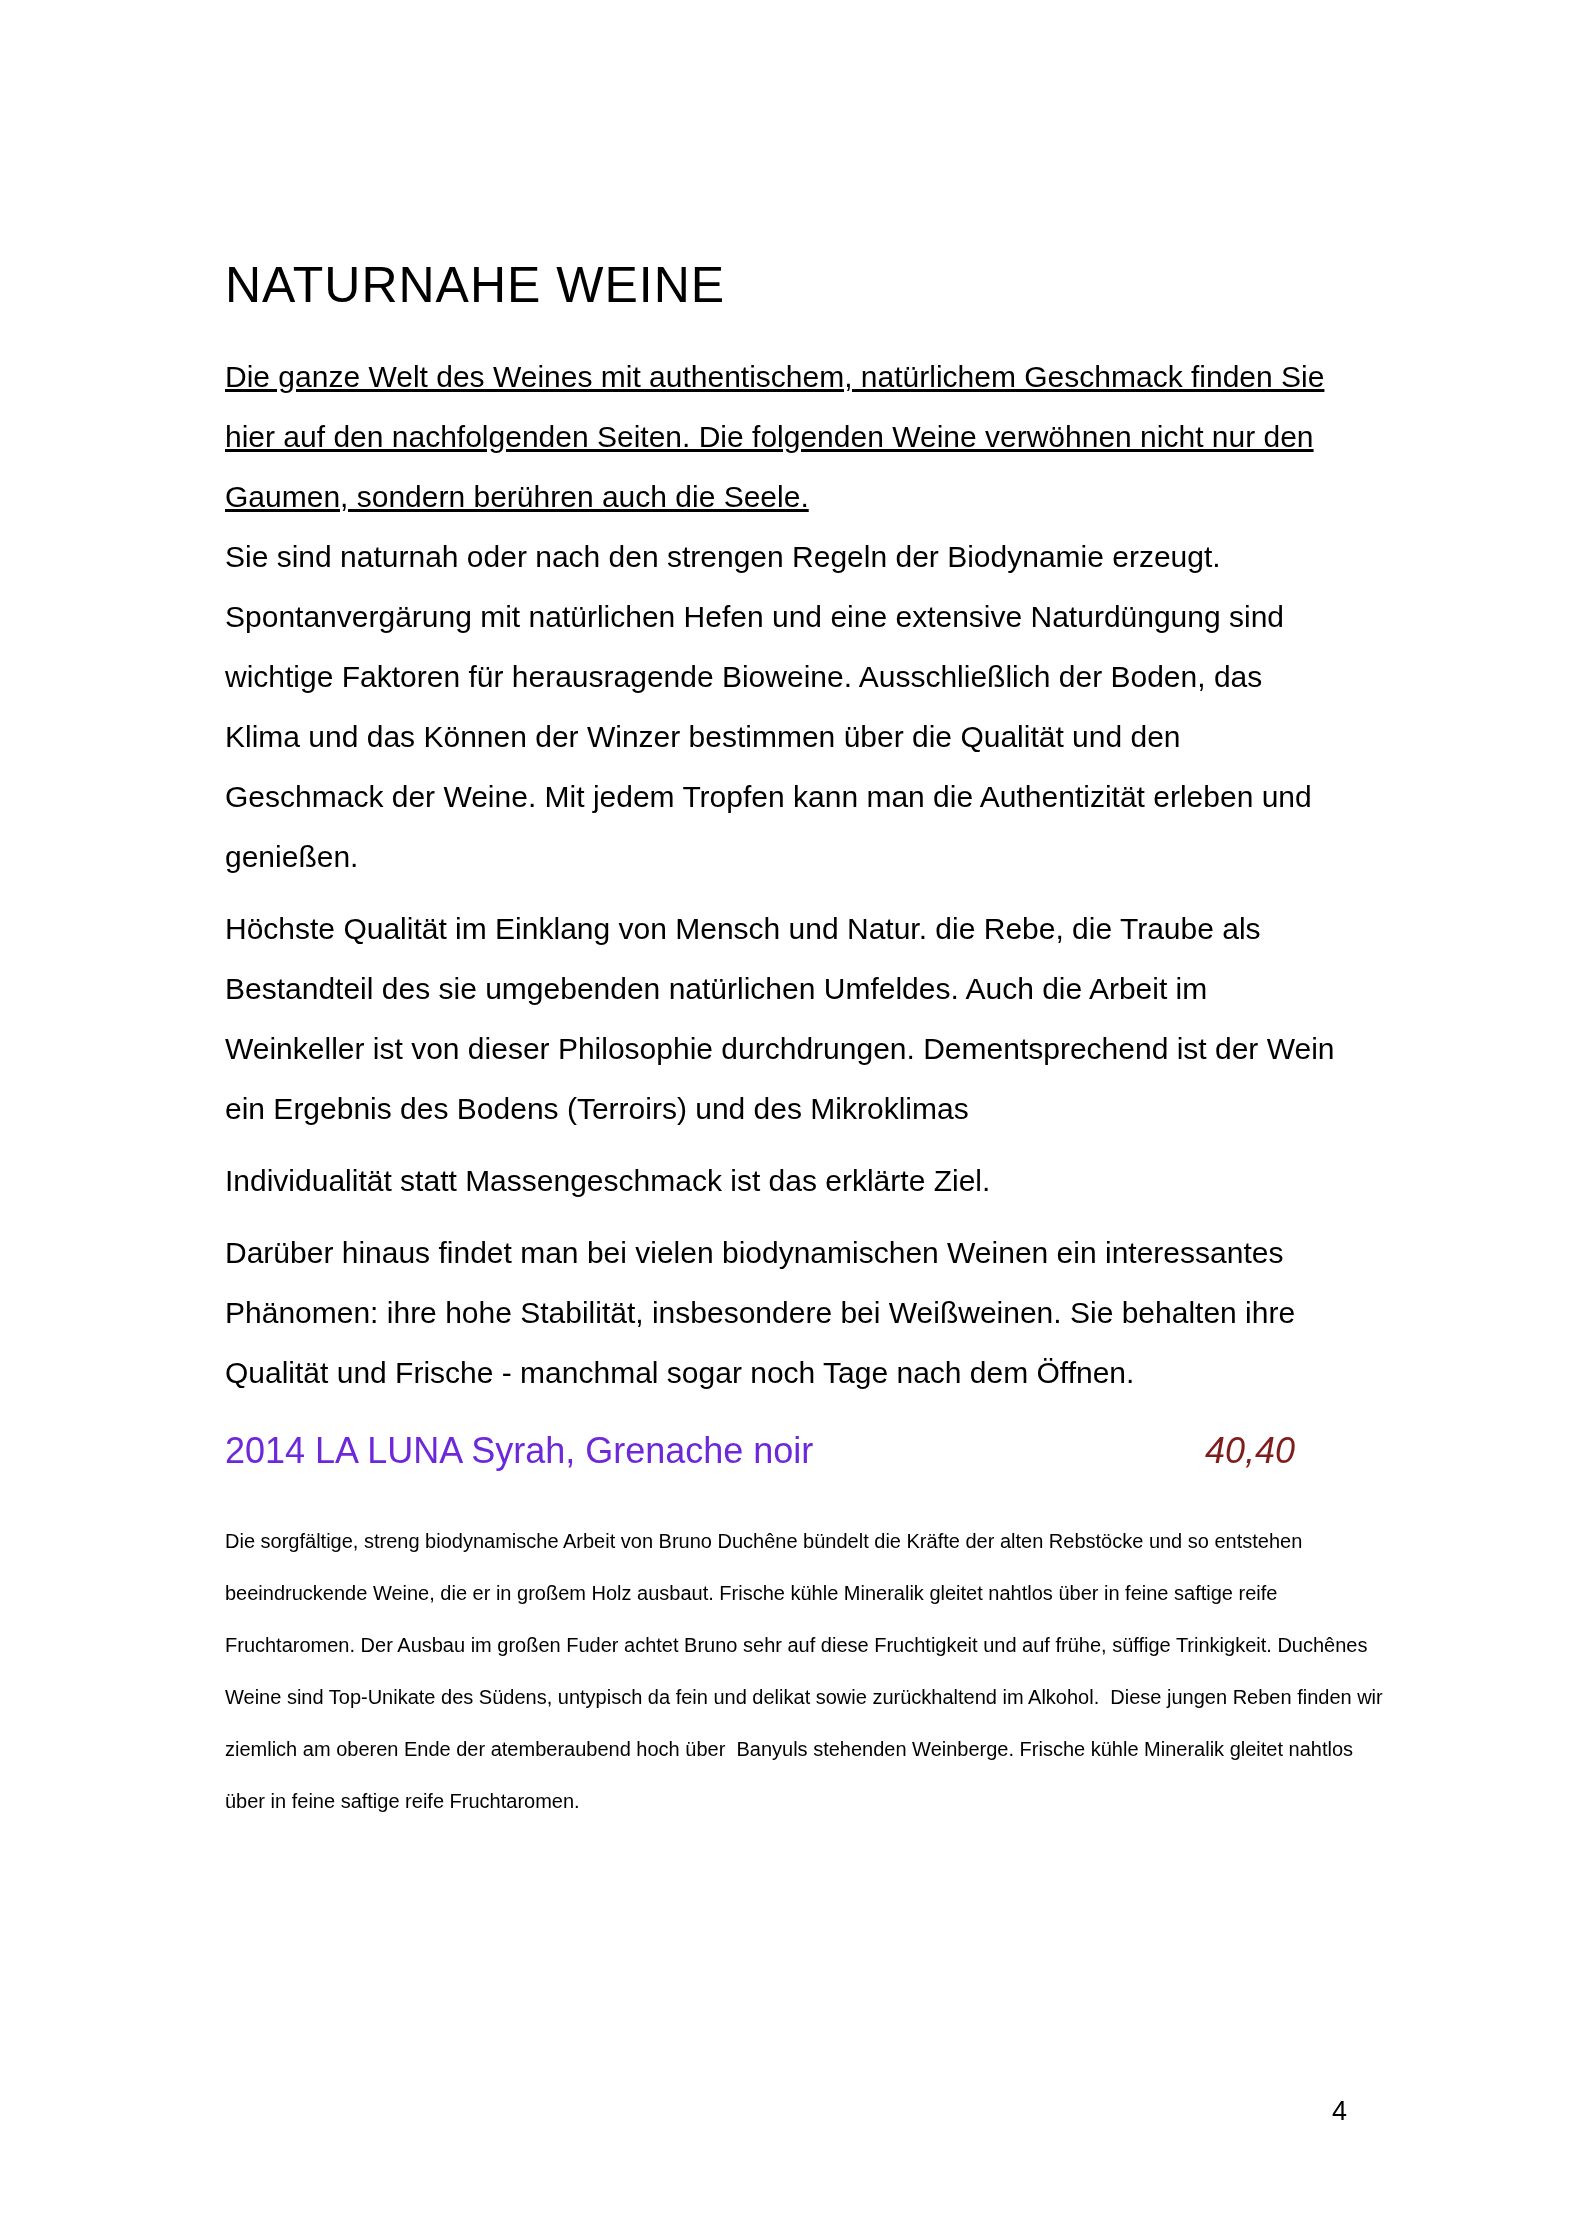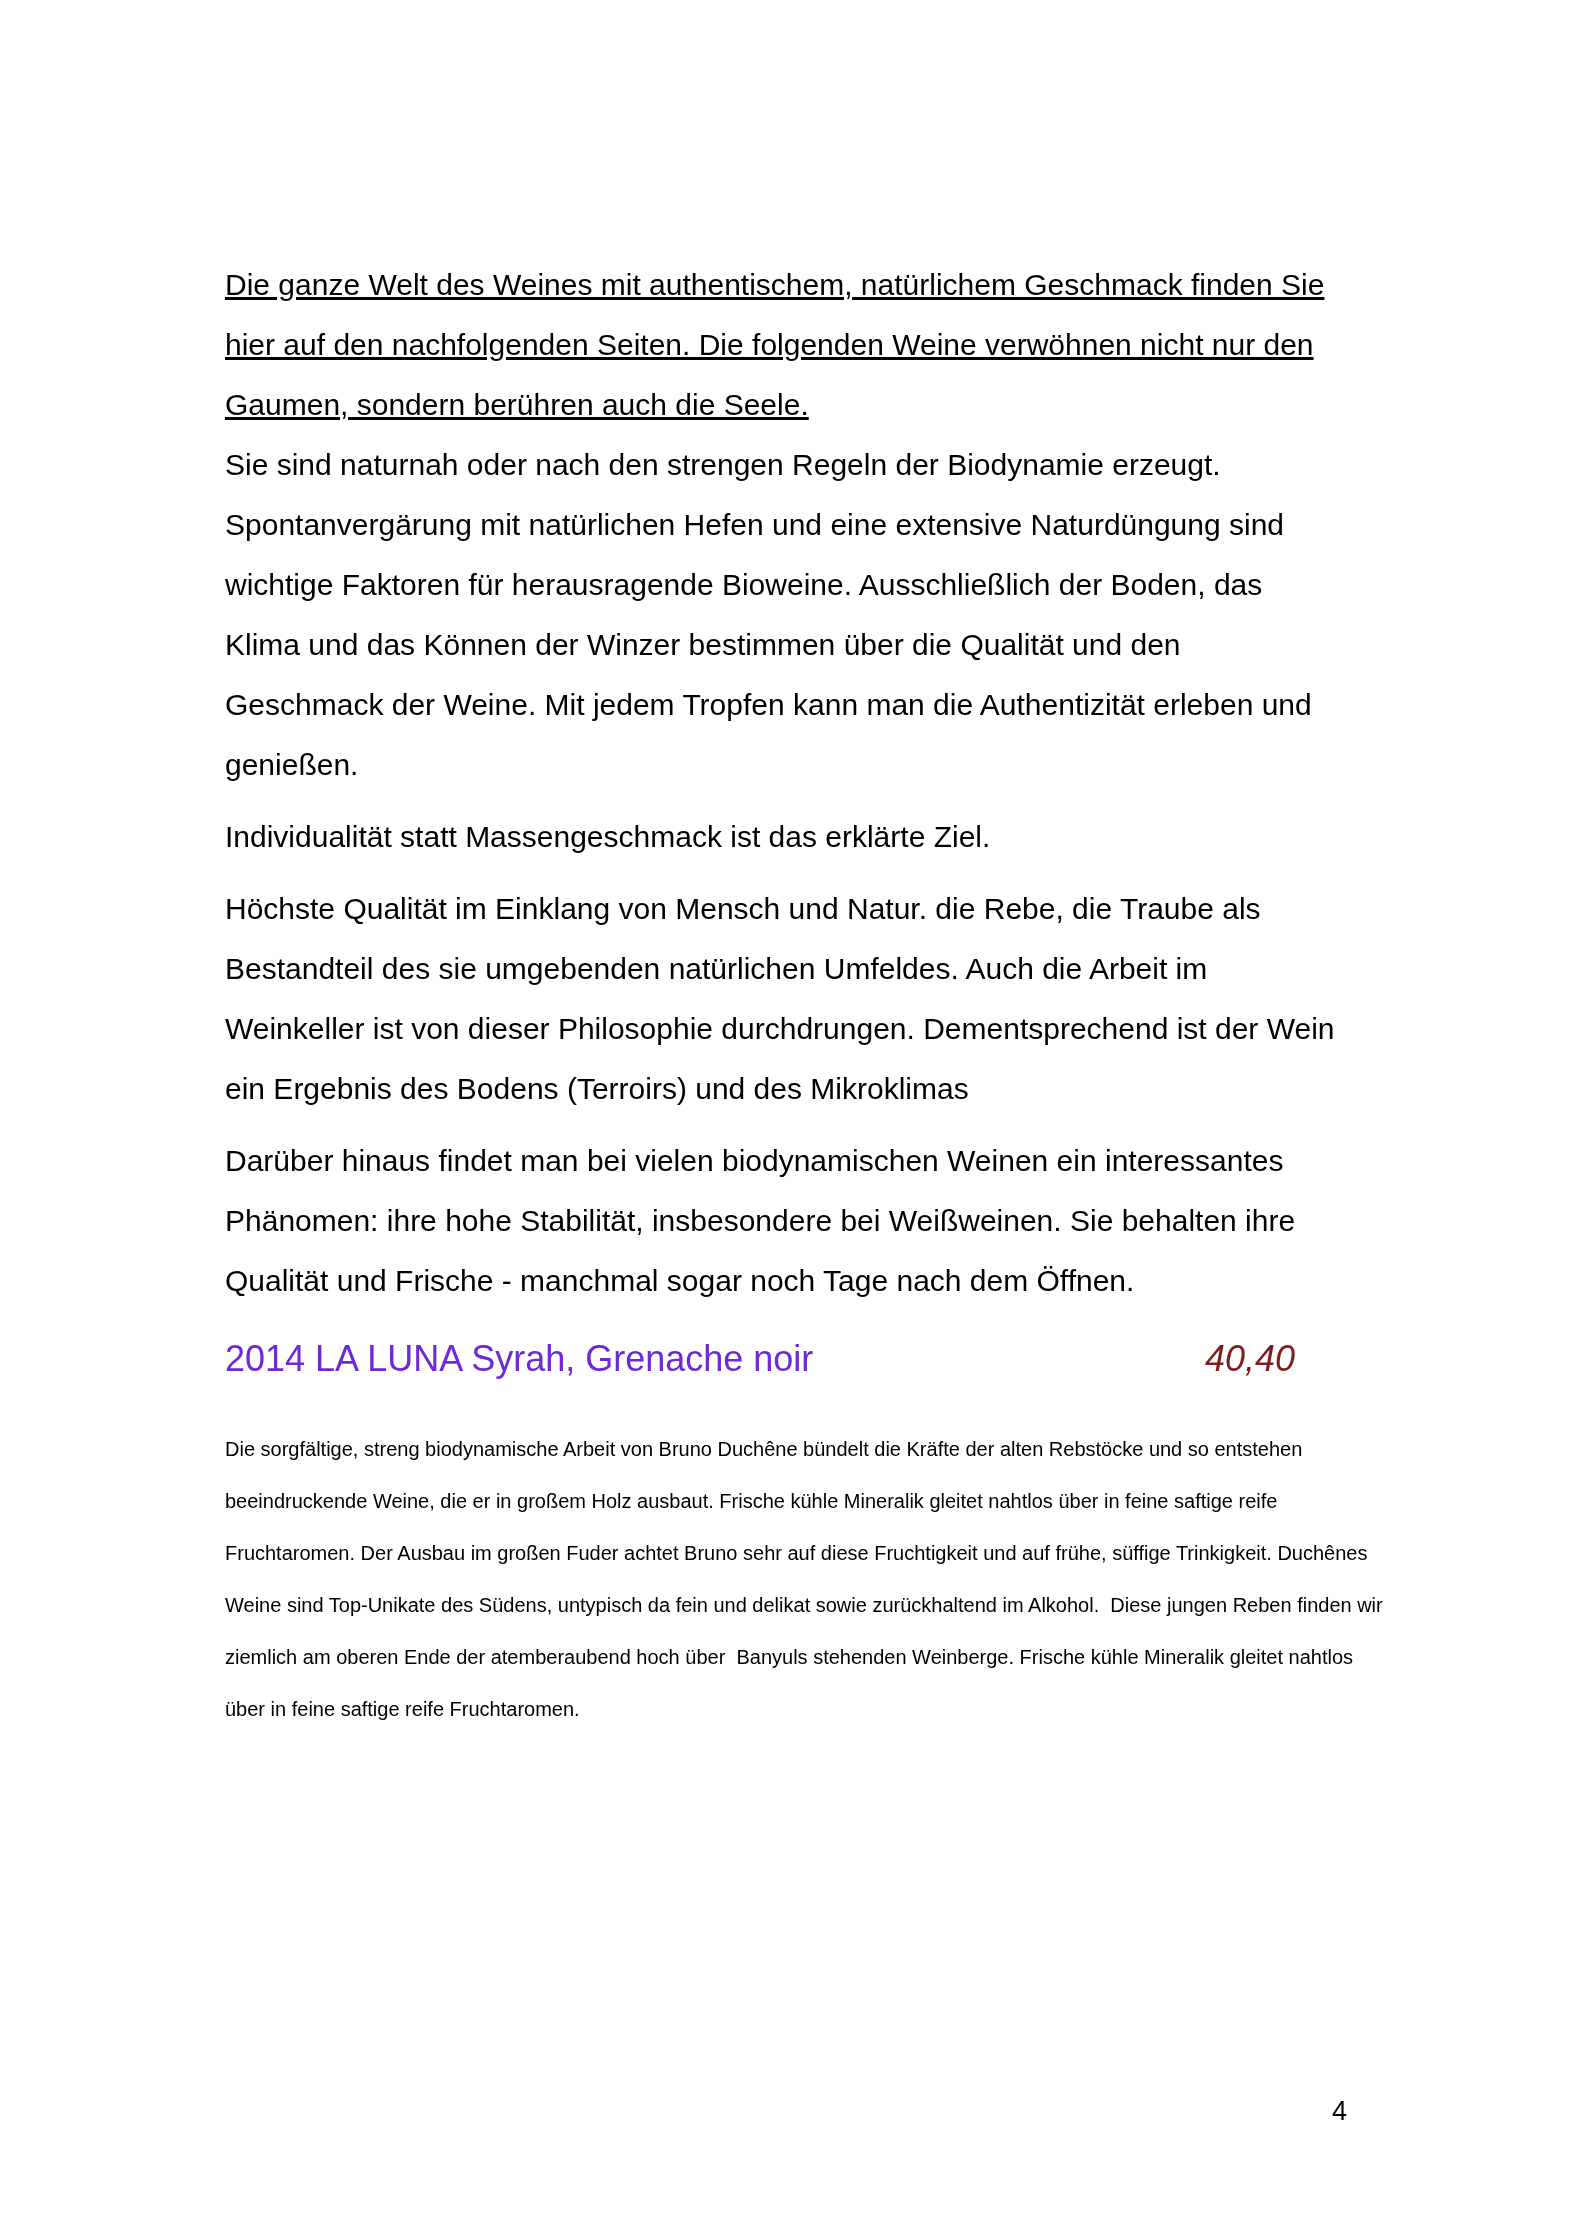--- a/index.html
+++ b/index.html
@@ -67,28 +67,29 @@
     font-size: 27px;
     line-height: 30px;
     color: #000000;
   }
 </style>
 </head>
 <body>
 
 <div class="page" style="background: rgb(255, 255, 255);">
 
+  <h1 class="doc-title">NATURNAHE WEINE</h1>
 
   <p class="intro-p no-gap">Die ganze Welt des Weines mit authentischem, natürlichem Geschmack finden Sie hier auf den nachfolgenden Seiten. Die folgenden Weine verwöhnen nicht nur den Gaumen, sondern berühren auch die Seele.</p>
 
   <p class="intro-p">Sie sind naturnah oder nach den strengen Regeln der Biodynamie erzeugt. Spontanvergärung mit natürlichen Hefen und eine extensive Naturdüngung sind wichtige Faktoren für herausragende Bioweine. Ausschließlich der Boden, das Klima und das Können der Winzer bestimmen über die Qualität und den Geschmack der Weine. Mit jedem Tropfen kann man die Authentizität erleben und genießen.</p>
 
+  <p class="intro-p">Höchste Qualität im Einklang von Mensch und Natur. die Rebe, die Traube als Bestandteil des sie umgebenden natürlichen Umfeldes. Auch die Arbeit im Weinkeller ist von dieser Philosophie durchdrungen. Dementsprechend ist der Wein ein Ergebnis des Bodens (Terroirs) und des Mikroklimas</p>
+
   <p class="intro-p">Individualität statt Massengeschmack ist das erklärte Ziel.</p>
-
-  <p class="intro-p">Höchste Qualität im Einklang von Mensch und Natur. die Rebe, die Traube als Bestandteil des sie umgebenden natürlichen Umfeldes. Auch die Arbeit im Weinkeller ist von dieser Philosophie durchdrungen. Dementsprechend ist der Wein ein Ergebnis des Bodens (Terroirs) und des Mikroklimas</p>
 
   <p class="intro-p last">Darüber hinaus findet man bei vielen biodynamischen Weinen ein interessantes Phänomen: ihre hohe Stabilität, insbesondere bei Weißweinen. Sie behalten ihre Qualität und Frische - manchmal sogar noch Tage nach dem Öffnen.</p>
 
 
   <div class="wine-row accent" style="color: rgb(192, 13, 18);">
     <span class="wine-name accent" style="color: #6d28d9;">2014 LA LUNA Syrah, Grenache noir</span>
     <span class="wine-price accent" style="color: #7f1d1d; font-style: italic;">40,40</span>
   </div>
 
   <p class="wine-desc">Die sorgfältige, streng biodynamische Arbeit von Bruno Duchêne bündelt die Kräfte der alten Rebstöcke und so entstehen beeindruckende Weine, die er in großem Holz ausbaut. Frische kühle Mineralik gleitet nahtlos über in feine saftige reife Fruchtaromen. Der Ausbau im großen Fuder achtet Bruno sehr auf diese Fruchtigkeit und auf frühe, süffige Trinkigkeit. Duchênes Weine sind Top-Unikate des Südens, untypisch da fein und delikat sowie zurückhaltend im Alkohol.  Diese jungen Reben finden wir ziemlich am oberen Ende der atemberaubend hoch über  Banyuls stehenden Weinberge. Frische kühle Mineralik gleitet nahtlos über in feine saftige reife Fruchtaromen.</p>

